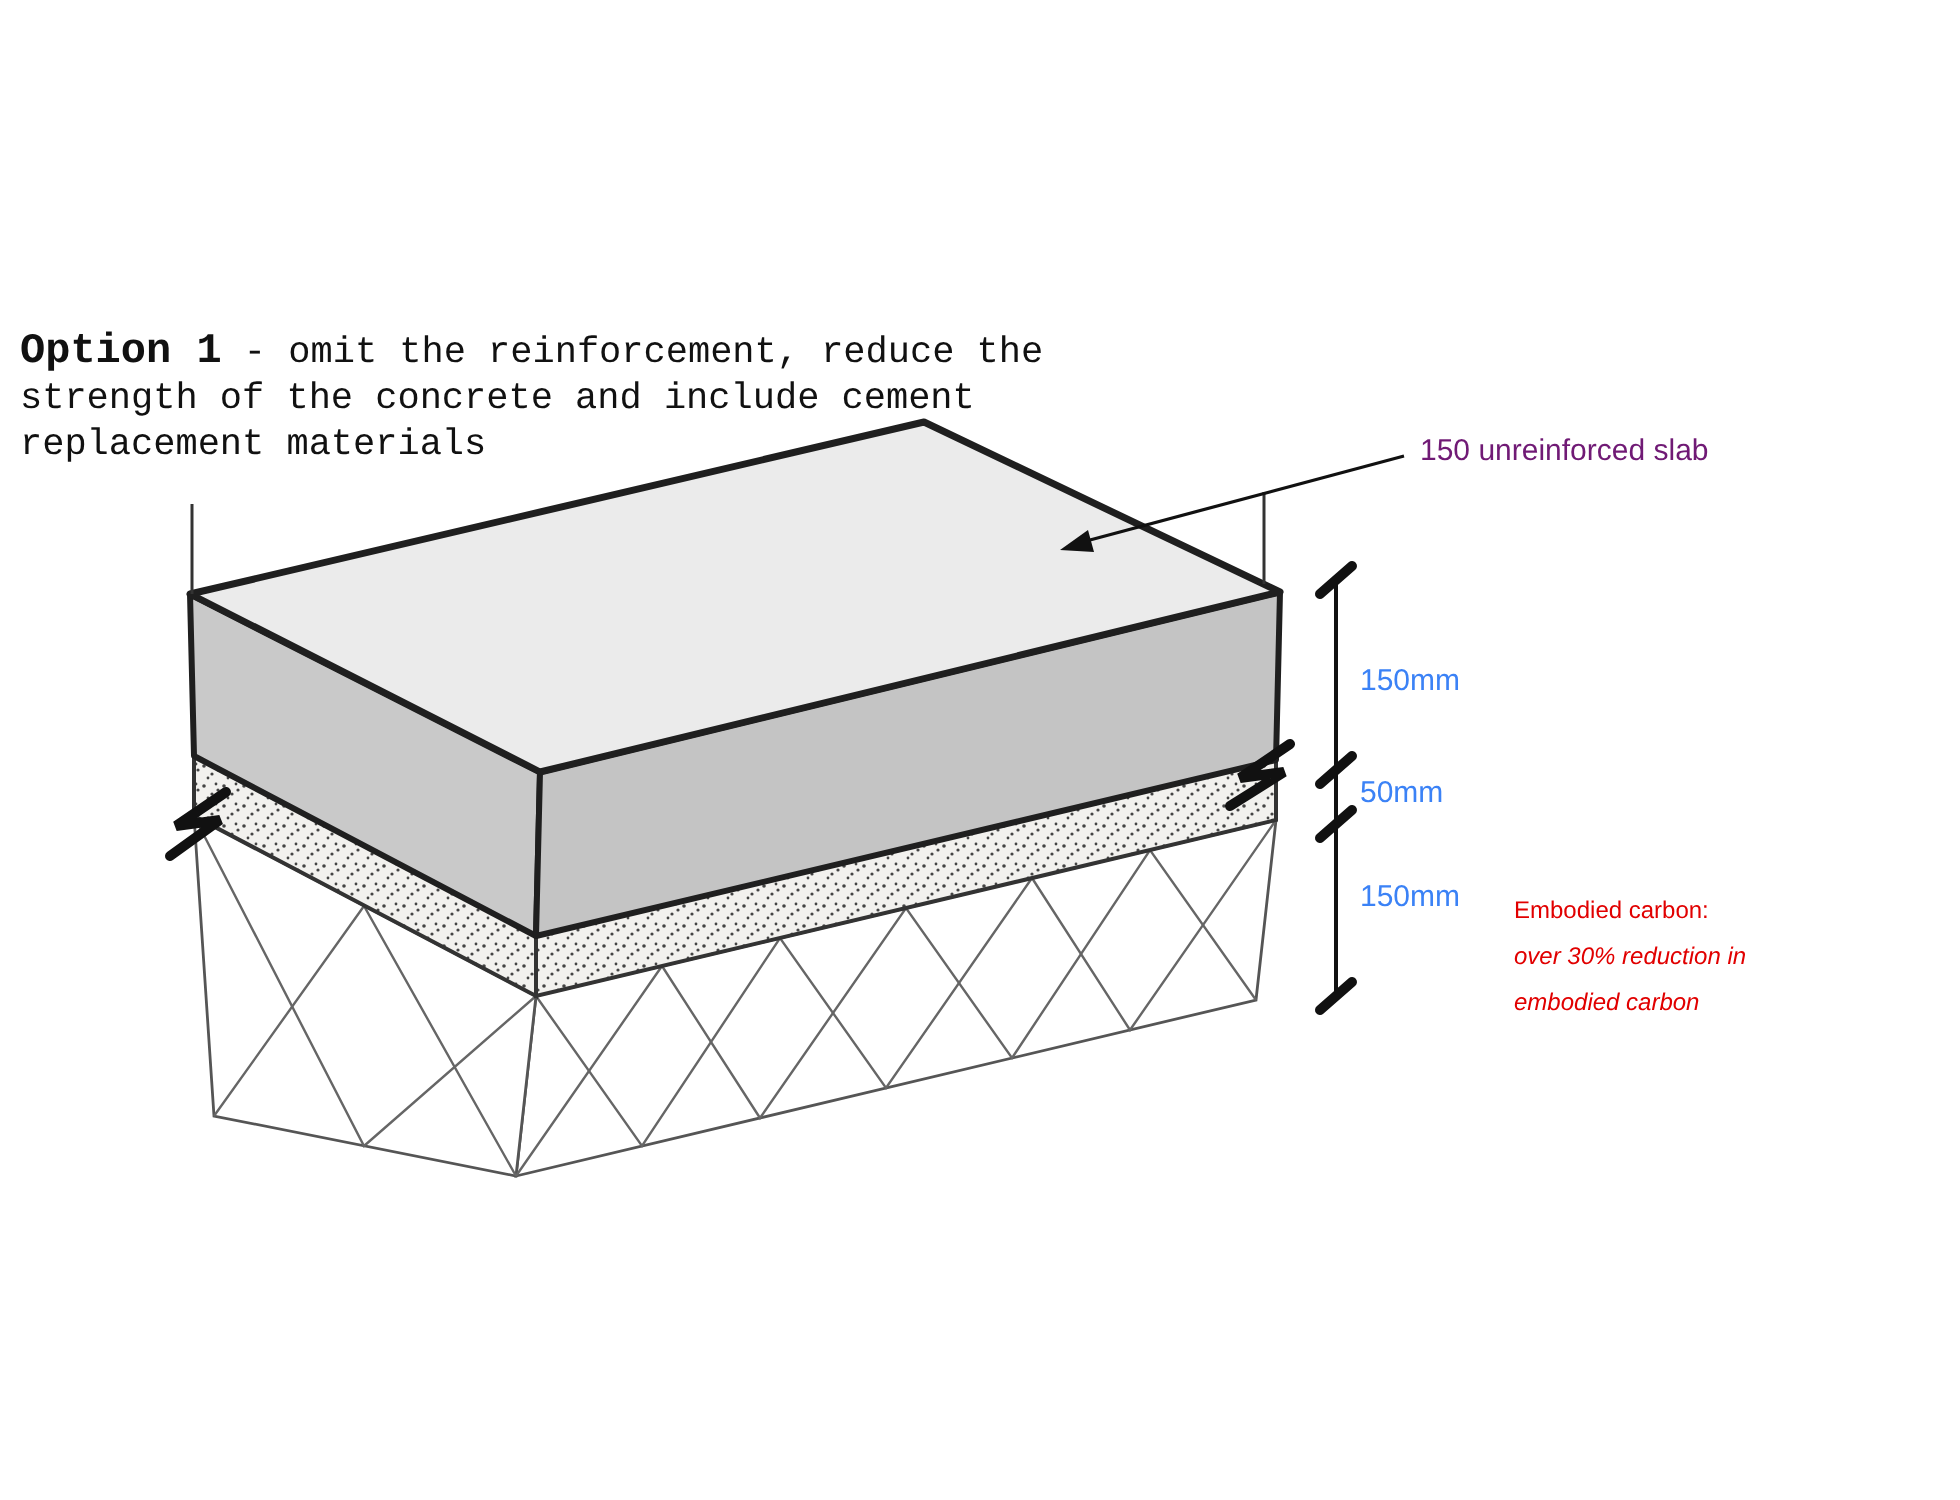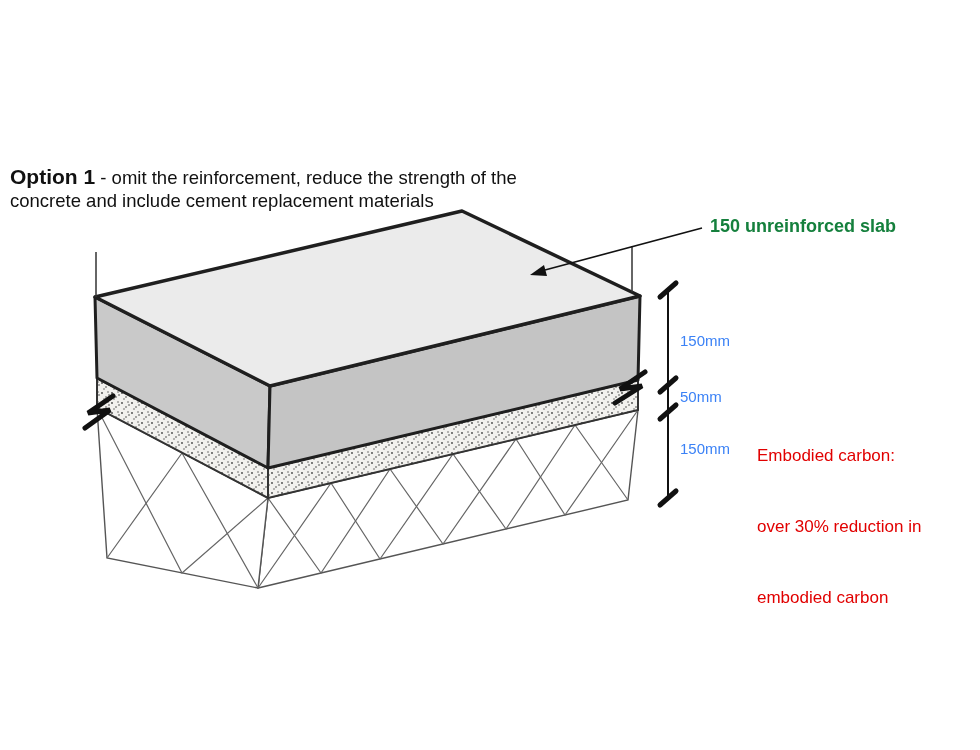--- a/index.html
+++ b/index.html
@@ -6,39 +6,39 @@
   #canvas{
     position:relative;
     width:980px;height:750px;
     background:#ffffff;
     font-family:"Liberation Sans", sans-serif;
     overflow:hidden;
   }
   #diagram-svg{position:absolute;left:0;top:0;}
   .title-block{
     position:absolute;left:10px;top:146px;width:535px;
-    font-size:18.5px;line-height:23px;color:#111;
+    font-size:18.5px;line-height:23px;color:#111;font-family:Liberation Mono, monospace;
   }
   .title-bold{font-weight:bold;font-size:21px;}
   .annotation-block{
     position:absolute;left:710px;top:215px;
-    font-size:18px;line-height:22px;color:#15803d;white-space:nowrap;font-weight:bold;
+    font-size:15px;line-height:22px;color:#701a75;white-space:nowrap;
   }
   .dim-label{
     position:absolute;left:680px;
     font-size:15px;color:#3b82f6;white-space:nowrap;
   }
   .dim-top{top:332px;}
   .dim-mid{top:388px;}
   .dim-bottom{top:440px;}
   .embodied-block{
     position:absolute;left:757px;top:444px;
-    font-size:17px;line-height:23px;color:#e10000;white-space:nowrap;
+    font-size:12px;line-height:23px;color:#e10000;white-space:nowrap;
   }
-  .embodied-block .italic{margin-top:48px;}
+  .embodied-block .italic{font-style:italic;}
   .line{display:block;}
 </style>
 </head>
 <body>
 
 <div id="canvas">
 
   <svg id="diagram-svg" width="980" height="750" viewBox="0 0 980 750">
     <defs>
       <pattern id="stipple" width="10" height="10" patternUnits="userSpaceOnUse">

